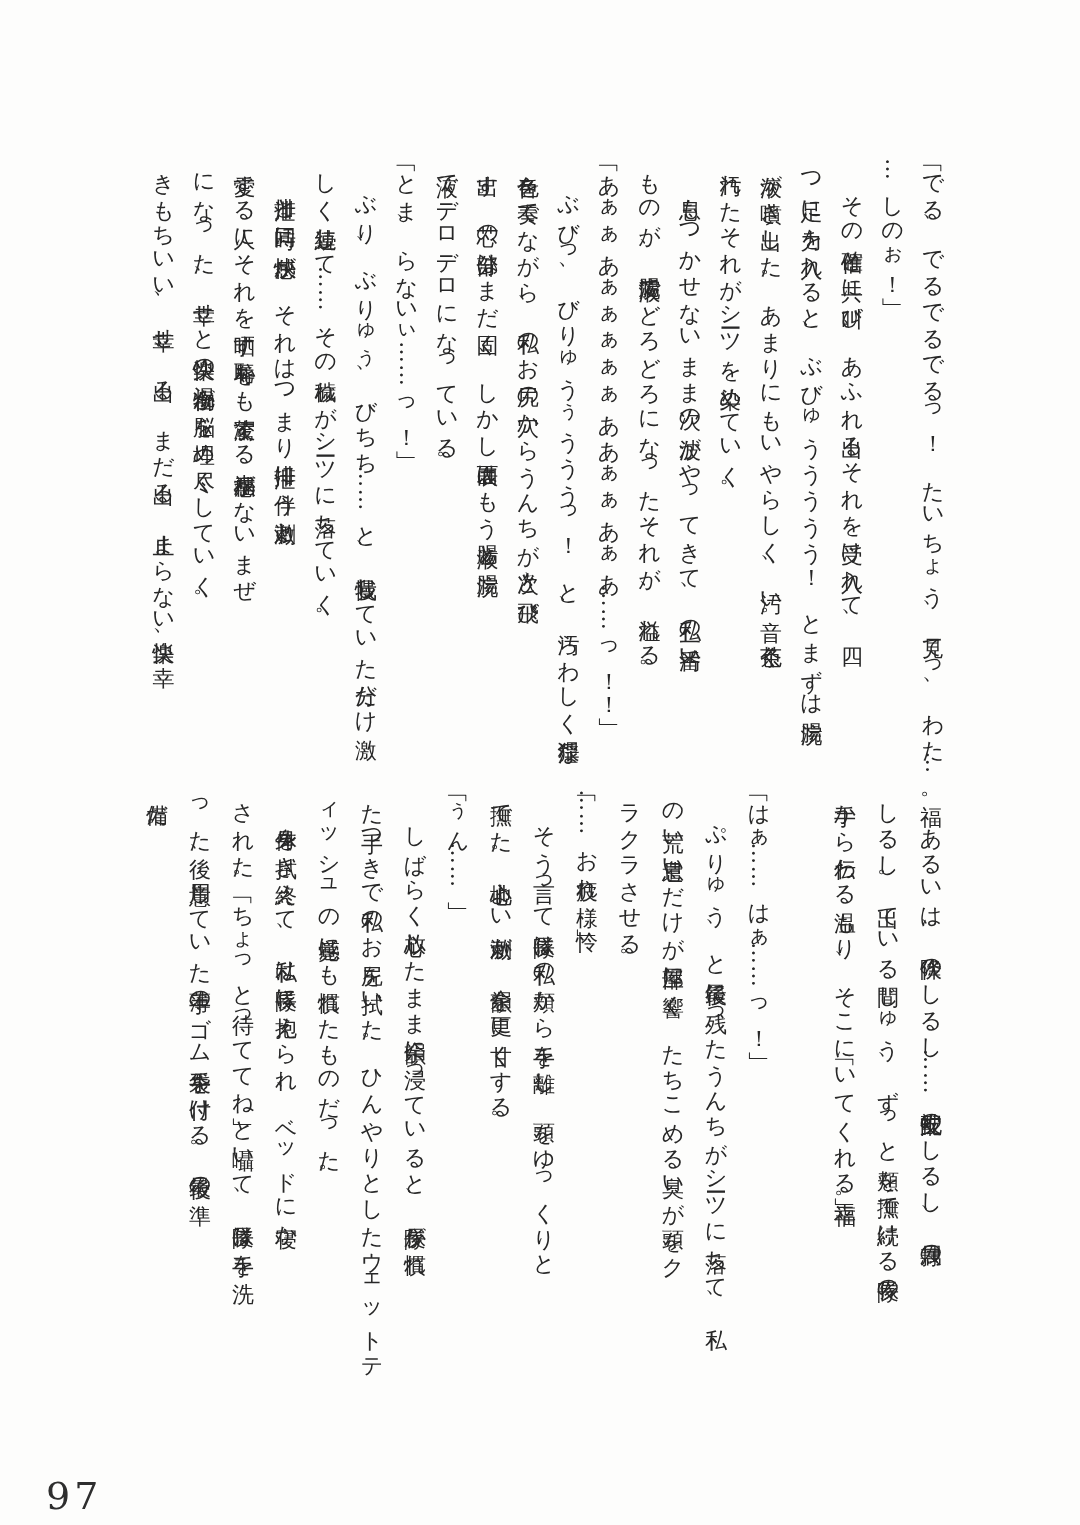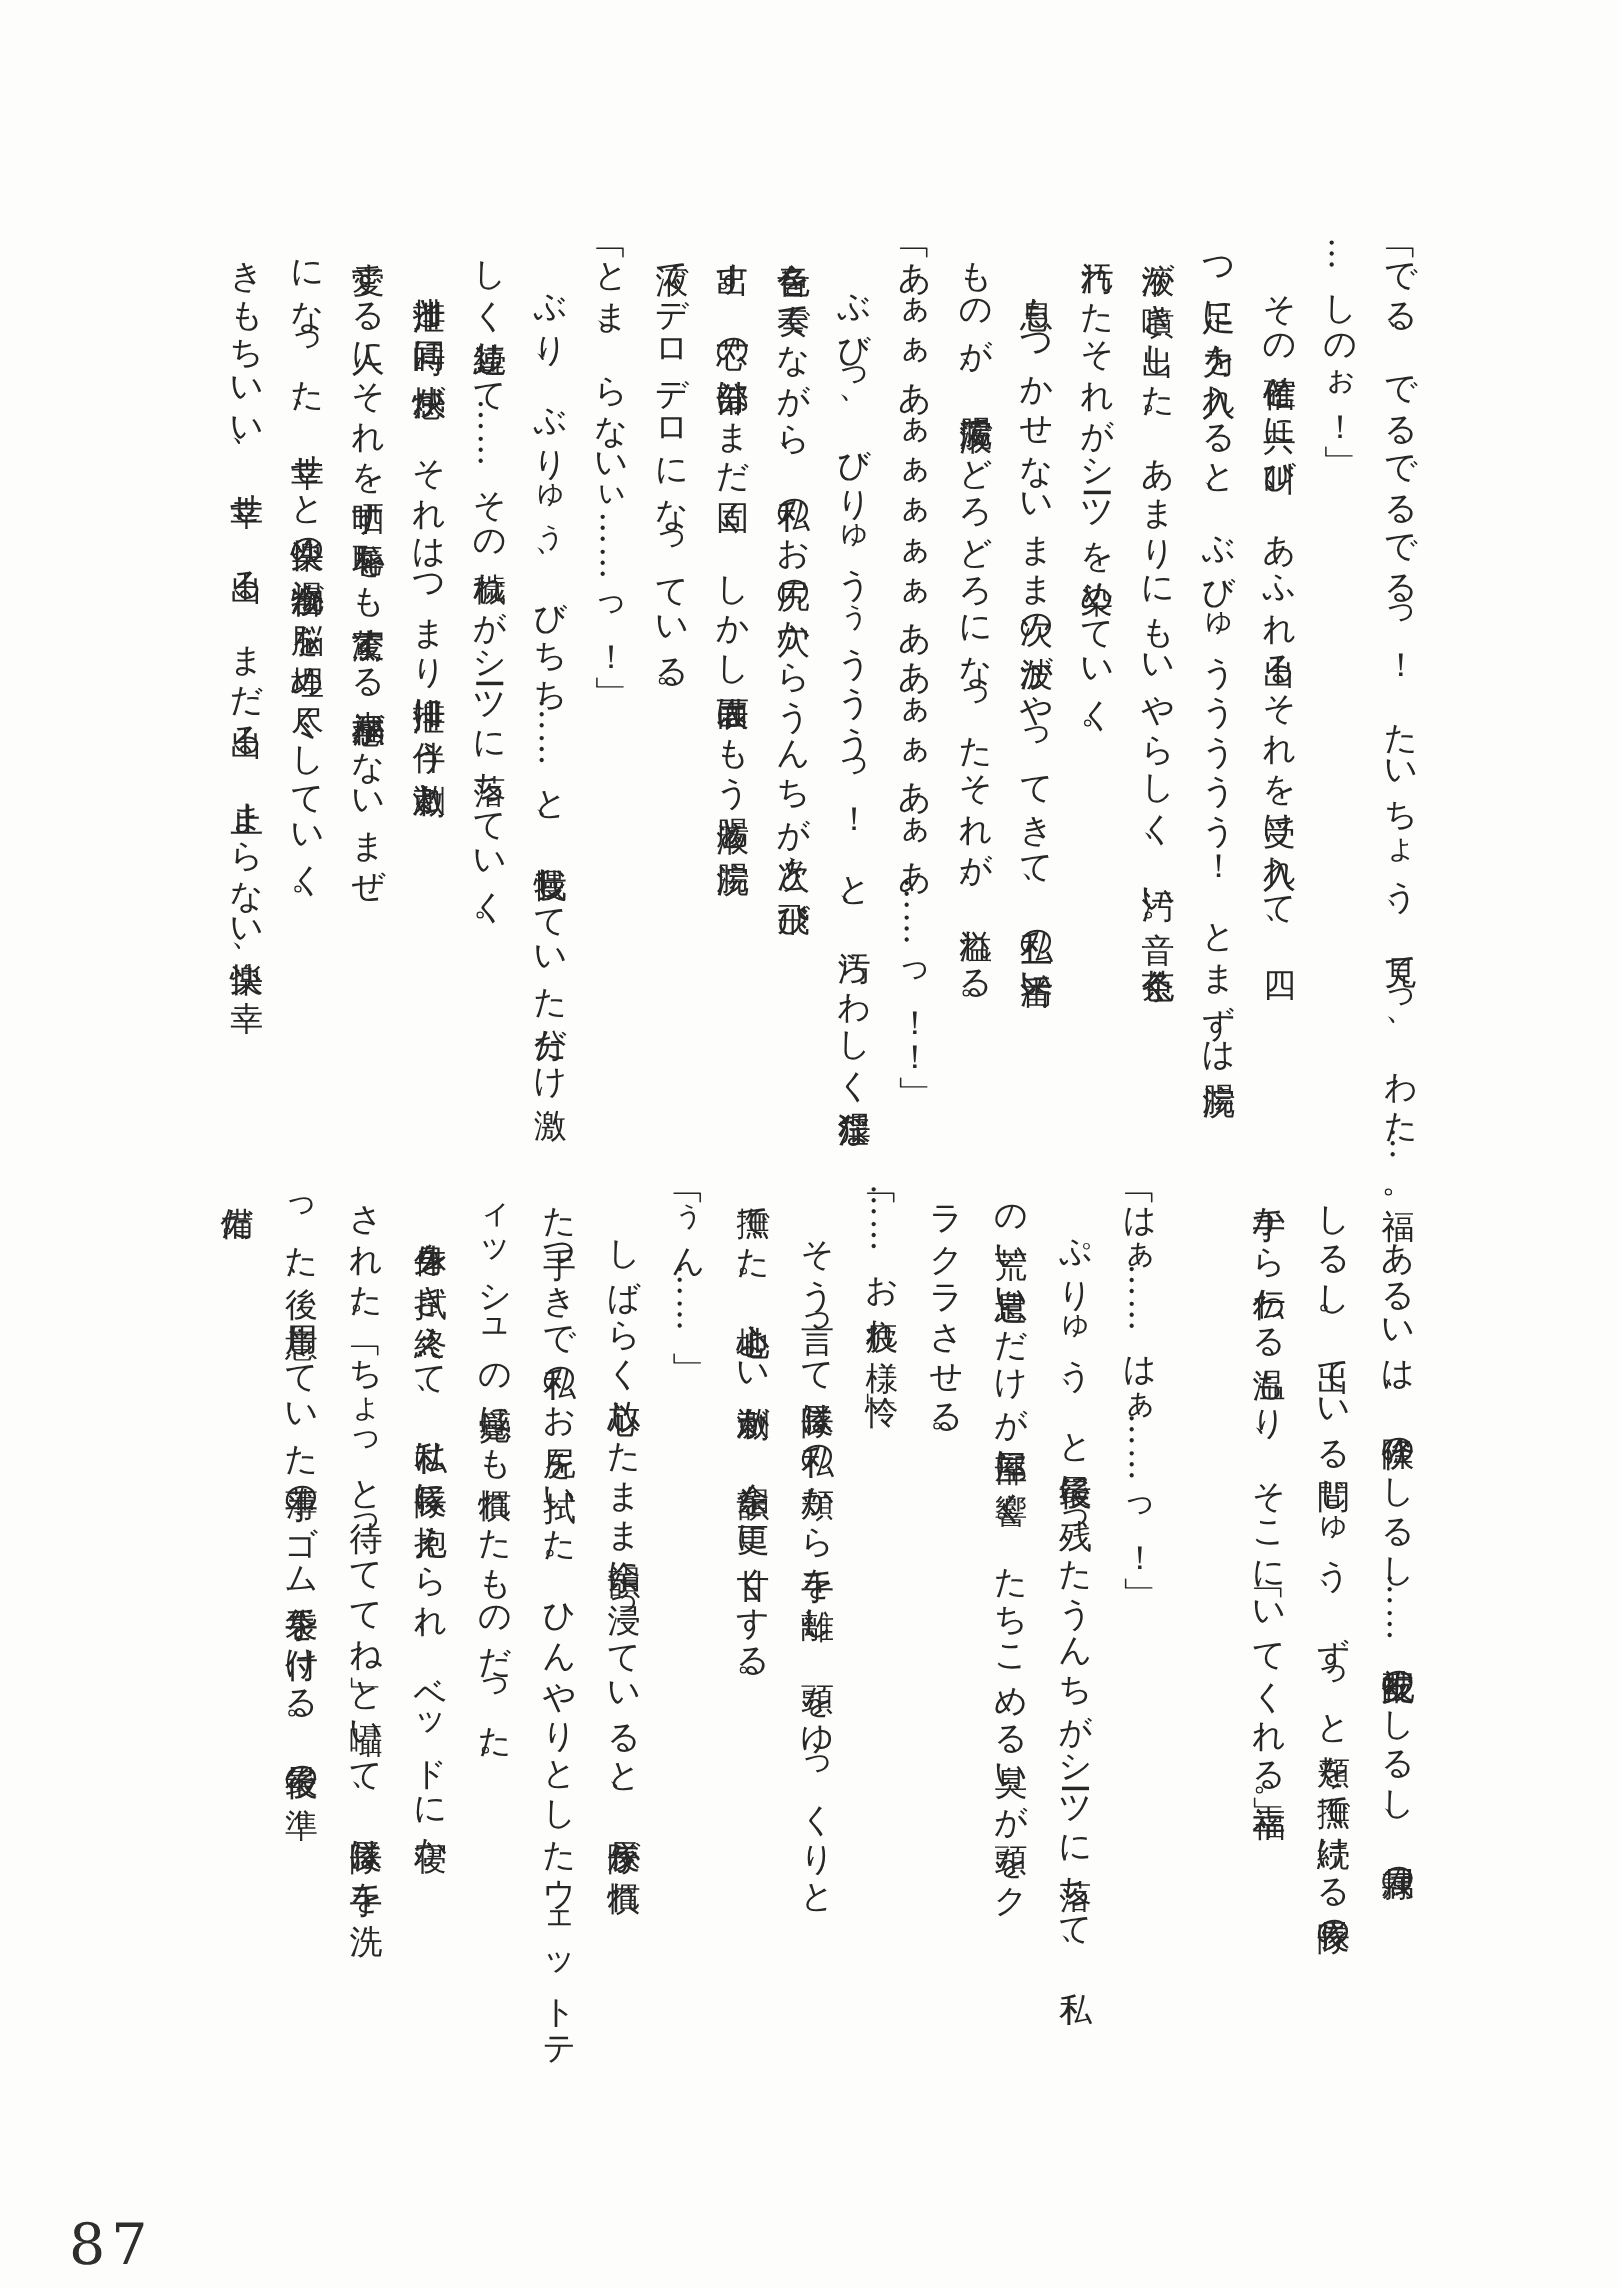--- a/index.html
+++ b/index.html
@@ -89,14 +89,14 @@
       <div class="col">撫でた。心地よい刺激が、余韻を更に甘くする。</div>
       <div class="col">「ぅん……」</div>
       <div class="col">　しばらく放心したまま余韻に浸っていると、隊長が慣れ</div>
       <div class="col">た手つきで私のお尻を拭いた。ひんやりとしたウェットテ</div>
       <div class="col">ィッシュの感覚にも慣れたものだった。</div>
       <div class="col">　身体を拭き終えて、私は隊長に抱えられ、ベッドに寝か</div>
       <div class="col">された。「ちょっと待っててね」と囁いて、隊長は手を洗</div>
       <div class="col">った後、用意していた薄手のゴム手袋を付ける。最後の準</div>
       <div class="col">備だ。</div>
     </div>
-  <div class="page-number">87</div>
+  <div class="page-number">97</div>
 </div>
 
 </body></html>

